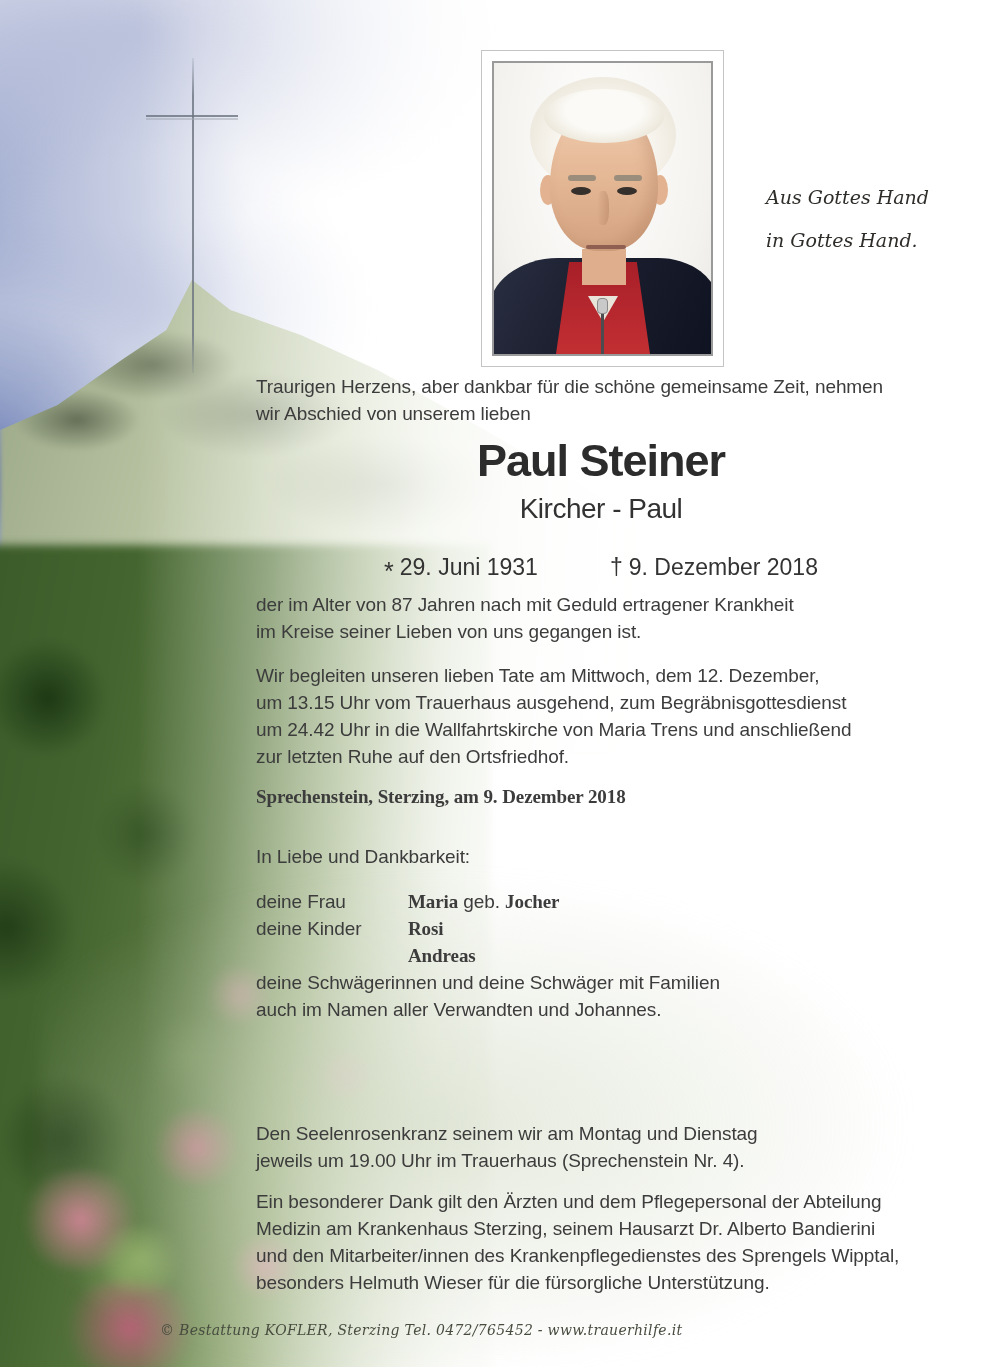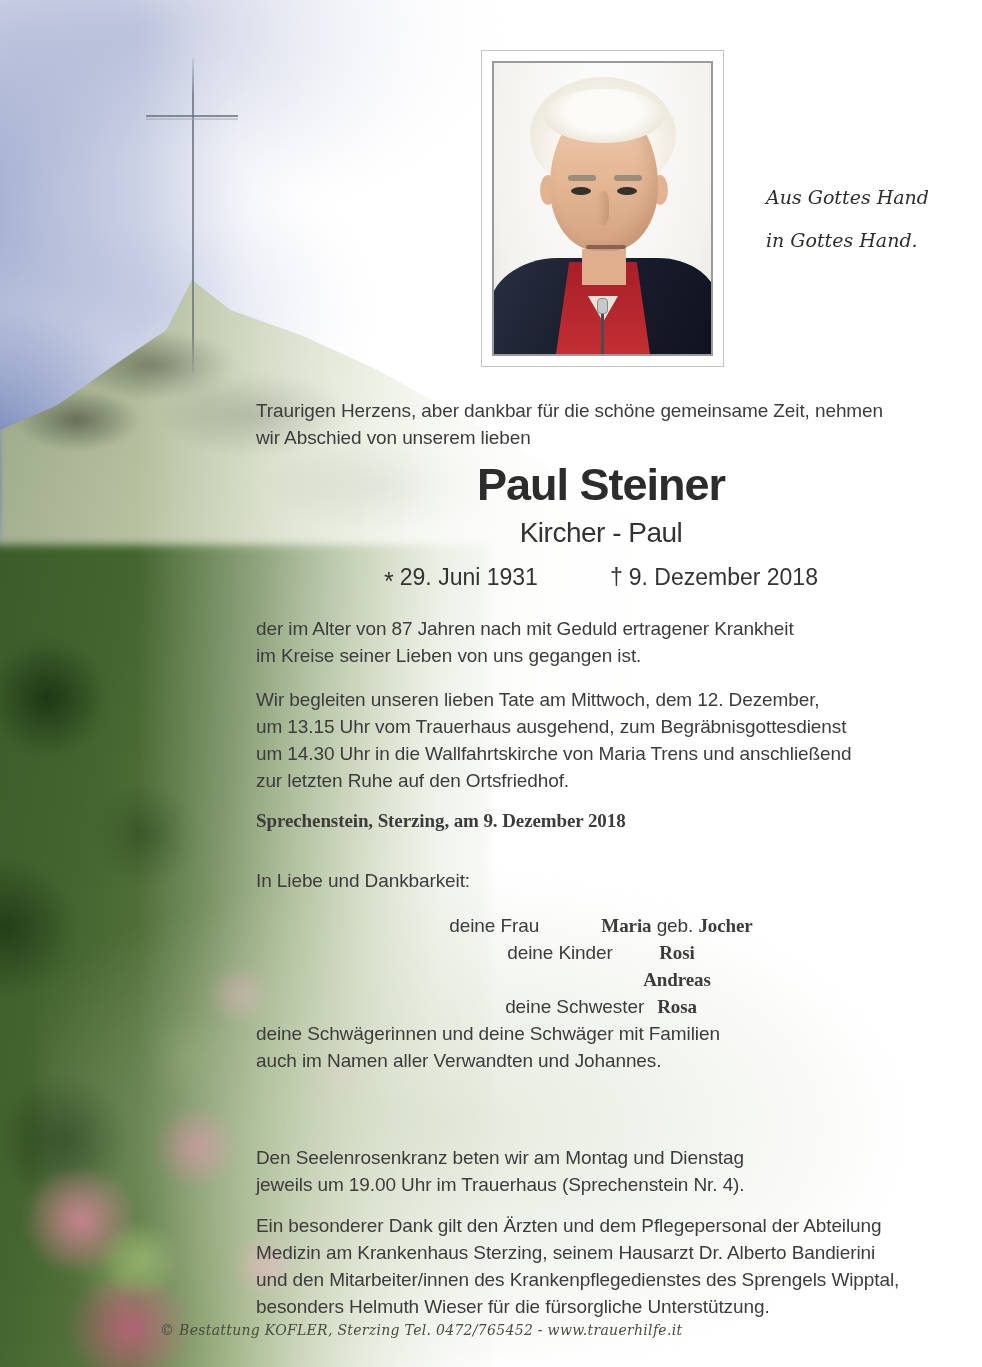--- a/index.html
+++ b/index.html
@@ -97,30 +97,30 @@
   .p-brow.l{left:74px;} .p-brow.r{left:120px;}
   .p-eye{top:124px; width:20px; height:8px; border-radius:50%; background:#35302b; z-index:8;}
   .p-eye.l{left:77px;} .p-eye.r{left:123px;}
   .p-nose{left:103px; top:128px; width:12px; height:34px; border-radius:40%; z-index:8;
     background:linear-gradient(to right, rgba(0,0,0,0), rgba(160,110,80,.35));}
   .p-mouth{left:92px; top:182px; width:40px; height:4px; border-radius:3px; background:#8f5f52; z-index:8;}
   
   .content{position:absolute; left:0; top:0; width:982px; height:1367px; z-index:10;}
   .quote{position:absolute; left:766px; top:176px; width:216px; font-family:"DejaVu Serif", serif;
     font-style:italic; font-size:19px; line-height:43px; color:#2f2d2a;}
-  .col{position:absolute; left:256px; width:690px;margin-top:24px;}
+  .col{position:absolute; left:256px; width:690px;}
   .line{font-size:19px; line-height:27px; color:#3c3c3c; letter-spacing:-.1px;}
   .b{font-weight:bold;font-family:Liberation Serif, serif;}
   .center{text-align:center;}
   .name{font-size:45px; line-height:54px; font-weight:bold; letter-spacing:-1px; color:#2c2c2c;}
   .byname{font-size:28px; line-height:34px; letter-spacing:-.5px; color:#323232;}
   .dates{display:flex; justify-content:center; gap:72px; font-size:23px; line-height:34px; color:#333;}
   .sym{display:inline-block; margin-right:6px;}
   .birth-sym{vertical-align:-5px; font-size:25px;}
-  .fam-row{display:flex;justify-content:center;}
+  .fam-row{display:flex;}
   .fam-label{width:152px; flex:none;}
   .footer{position:absolute; left:160px; top:1322px; width:780px; text-align:left;
     font-family:"DejaVu Serif", serif; font-style:italic; font-size:14px; color:#474c3f; letter-spacing:.3px;}
 </style>
 </head>
 <body>
 
 <div class="card">
 
   <div class="bg bg-sky"></div>
@@ -169,68 +169,64 @@
     </div>
 
     <div class="col" style="top:373px">
       <div class="line">Traurigen Herzens, aber dankbar für die schöne gemeinsame Zeit, nehmen</div>
       <div class="line">wir Abschied von unserem lieben</div>
     </div>
 
     <div class="col center byname" style="top:492px">Kircher - Paul</div>
     <div class="col center name" style="top:434px">Paul Steiner</div>
 
-    <div class="col dates" style="top:536px">
+    <div class="col dates" style="top:550px">
       <span>
         <span class="sym birth-sym">*</span><span>29. Juni 1931</span>
       </span>
       <span>
         <span class="sym">†</span><span>9. Dezember 2018</span>
       </span>
     </div>
 
     <div class="col" style="top:591px">
       <div class="line">der im Alter von 87 Jahren nach mit Geduld ertragener Krankheit</div>
       <div class="line">im Kreise seiner Lieben von uns gegangen ist.</div>
     </div>
 
     <div class="col" style="top:662px">
       <div class="line">Wir begleiten unseren lieben Tate am Mittwoch, dem 12. Dezember,</div>
       <div class="line">um 13.15 Uhr vom Trauerhaus ausgehend, zum Begräbnisgottesdienst</div>
-      <div class="line">um 14.30 Uhr in die Wallfahrtskirche von Maria Trens und anschließend</div>
+      <div class="line">um 24.42 Uhr in die Wallfahrtskirche von Maria Trens und anschließend</div>
       <div class="line">zur letzten Ruhe auf den Ortsfriedhof.</div>
     </div>
 
     <div class="col line b" style="top:783px">Sprechenstein, Sterzing, am 9. Dezember 2018</div>
 
     <div class="col line" style="top:843px">In Liebe und Dankbarkeit:</div>
 
     <div class="col" style="top:888px">
       <div class="fam-row line">
         <span class="fam-label">deine Frau</span>
         <span><span class="b">Maria</span><span> geb. </span><span class="b">Jocher</span></span>
       </div>
       <div class="fam-row line">
         <span class="fam-label">deine Kinder</span>
         <span class="b">Rosi</span>
       </div>
       <div class="fam-row line">
         <span class="fam-label"></span>
         <span class="b">Andreas</span>
       </div>
-      <div class="fam-row line">
-        <span class="fam-label">deine Schwester</span>
-        <span class="b">Rosa</span>
-      </div>
       <div class="line">deine Schwägerinnen und deine Schwäger mit Familien</div>
       <div class="line">auch im Namen aller Verwandten und Johannes.</div>
     </div>
 
     <div class="col" style="top:1120px">
-      <div class="line">Den Seelenrosenkranz beten wir am Montag und Dienstag</div>
+      <div class="line">Den Seelenrosenkranz seinem wir am Montag und Dienstag</div>
       <div class="line">jeweils um 19.00 Uhr im Trauerhaus (Sprechenstein Nr. 4).</div>
     </div>
 
     <div class="col" style="top:1188px">
       <div class="line">Ein besonderer Dank gilt den Ärzten und dem Pflegepersonal der Abteilung</div>
       <div class="line">Medizin am Krankenhaus Sterzing, seinem Hausarzt Dr. Alberto Bandierini</div>
       <div class="line">und den Mitarbeiter/innen des Krankenpflegedienstes des Sprengels Wipptal,</div>
       <div class="line">besonders Helmuth Wieser für die fürsorgliche Unterstützung.</div>
     </div>
 

